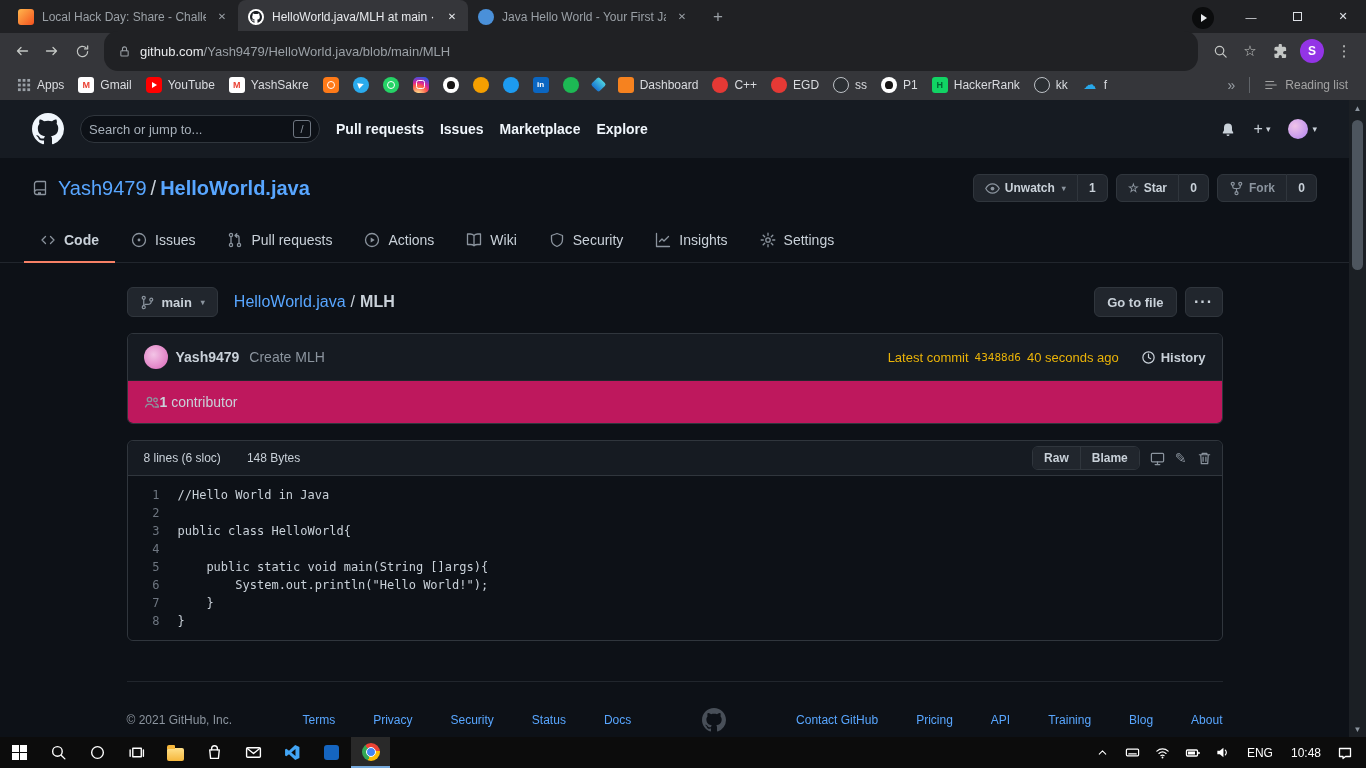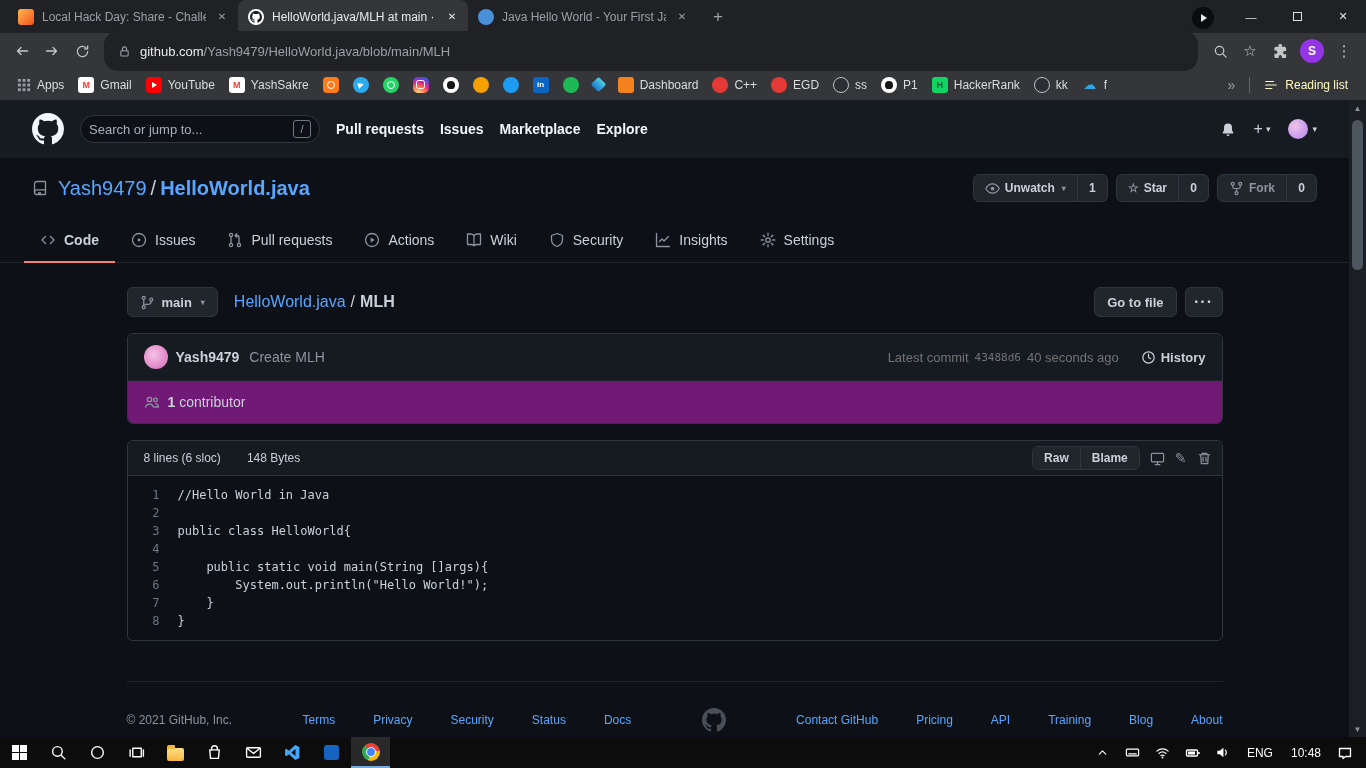--- a/index.html
+++ b/index.html
@@ -55,21 +55,21 @@
   .i-linkedin{background:#0a66c2;border-radius:3px}.i-linkedin::before{content:"in";font-size:8px}
   .i-spotify{background:#1db954;border-radius:50%}
   .i-diamond{width:11px;height:11px;border-radius:2px;transform:rotate(45deg);background:linear-gradient(#4dd0e1,#1976d2)}
   .i-dashboard{background:#f6821f;border-radius:3px}
   .i-red{background:#e53935;border-radius:50%}
   .i-globe{background:#2b2f33;border:1.5px solid #bdc1c6;border-radius:50%}
   .i-hackerrank{background:#11d464;border-radius:3px}.i-hackerrank::before{content:"H";color:#063;font-size:9px}
   .i-cloud{background:transparent}.i-cloud::before{content:"☁";color:#28a8ea;font-size:13px;font-weight:normal}
   .bm-overflow{color:#9aa0a6;font-size:14px;padding:0 8px;cursor:pointer}
   .bm-divider{width:1px;height:16px;background:#5f6368;margin:0 6px}
-  .reading-list{display:flex;align-items:center;gap:7px;color:#fef9c3;padding:3px 8px}
+  .reading-list{display:flex;align-items:center;gap:7px;color:#a3a3a3;padding:3px 8px}
 
   
   .viewport{position:absolute;top:100px;left:0;right:17px;bottom:31px;background:#0d1117;overflow:hidden}
   .gh-header{background:#161b22;display:flex;align-items:center;padding:13px 32px;gap:16px}
   .gh-logo{color:#f0f6fc;cursor:pointer;display:flex}
   .gh-search{width:240px;height:28px;background:#0d1117;border:1px solid #30363d;border-radius:14px;display:flex;align-items:center;padding:0 8px;gap:6px}
   .gh-search input{flex:1;background:transparent;border:none;outline:none;color:#c9d1d9;font-size:13px;font-family:"Liberation Sans",sans-serif;min-width:0}
   .gh-search input::placeholder{color:#a7b0ba}
   .slash-box{width:18px;height:18px;border:1px solid #6e7681;border-radius:3px;color:#8b949e;font-size:11px;display:flex;align-items:center;justify-content:center}
   .gh-nav{display:flex;gap:16px}
@@ -108,24 +108,24 @@
   .breadcrumb .file{color:#c9d1d9;font-weight:bold}
   .fn-right{margin-left:auto;display:flex;gap:8px}
   .goto-btn{height:30px;display:flex;align-items:center;padding:0 12px;background:#21262d;border:1px solid #30363d;border-radius:6px;font-size:13px;font-weight:bold;color:#c9d1d9;cursor:pointer}
   .kebab-btn{height:30px;width:38px;display:flex;align-items:center;justify-content:center;background:#21262d;border:1px solid #30363d;border-radius:6px;color:#c9d1d9;font-weight:bold;letter-spacing:1px;cursor:pointer}
 
   .commit-box{margin-top:16px;border:1px solid #30363d;border-radius:6px;overflow:hidden}
   .commit-head{background:#161b22;display:flex;align-items:center;padding:11px 16px;gap:8px;font-size:14px}
   .avatar24{width:24px;height:24px;border-radius:50%;background:radial-gradient(circle at 40% 40%,#f3c4e6,#d964b8);flex-shrink:0;cursor:pointer}
   .commit-author{font-weight:bold;color:#c9d1d9}
   .commit-msg{color:#8b949e;margin-left:2px}
-  .commit-meta{margin-left:auto;display:flex;align-items:center;gap:6px;color:#737373;font-size:13px}
+  .commit-meta{margin-left:auto;display:flex;align-items:center;gap:6px;color:#eab308;font-size:13px}
   .sha{font-family:"DejaVu Sans Mono",monospace;font-size:11px}
   .history-link{display:flex;align-items:center;gap:5px;color:#c9d1d9;font-weight:bold;font-size:13px;margin-left:14px;cursor:pointer}
-  .commit-foot{background:#701a75;border-top:1px solid #21262d;display:flex;align-items:center;gap:8px;padding:13px 16px;font-size:14px}
+  .commit-foot{background:#be185d;border-top:1px solid #21262d;display:flex;align-items:center;padding:13px 16px;font-size:14px}
   .contrib-count{font-weight:bold}
 
   .file-box{margin-top:16px;border:1px solid #30363d;border-radius:6px}
   .file-head{background:#161b22;border-bottom:1px solid #30363d;border-radius:6px 6px 0 0;display:flex;align-items:center;padding:5px 10px;gap:6px}
   .file-meta{font-family:Liberation Sans, sans-serif;font-size:12px;color:#c9d1d9;display:flex;gap:26px;padding-left:6px}
   .file-actions{margin-left:auto;display:flex;align-items:center;gap:10px}
   .seg-group{display:flex;border:1px solid #30363d;border-radius:6px;overflow:hidden}
   .seg{padding:4px 11px;font-size:12px;font-weight:bold;color:#c9d1d9;background:#21262d;cursor:pointer}
   .seg + .seg{border-left:1px solid #30363d}
   .icon-btn{color:#8b949e;display:flex;align-items:center;cursor:pointer;font-size:14px}

